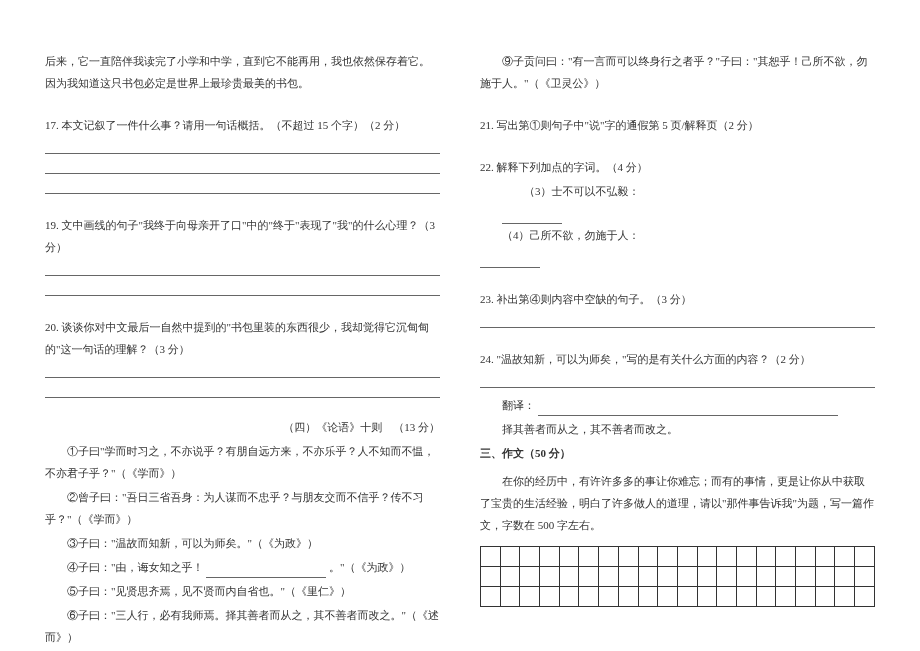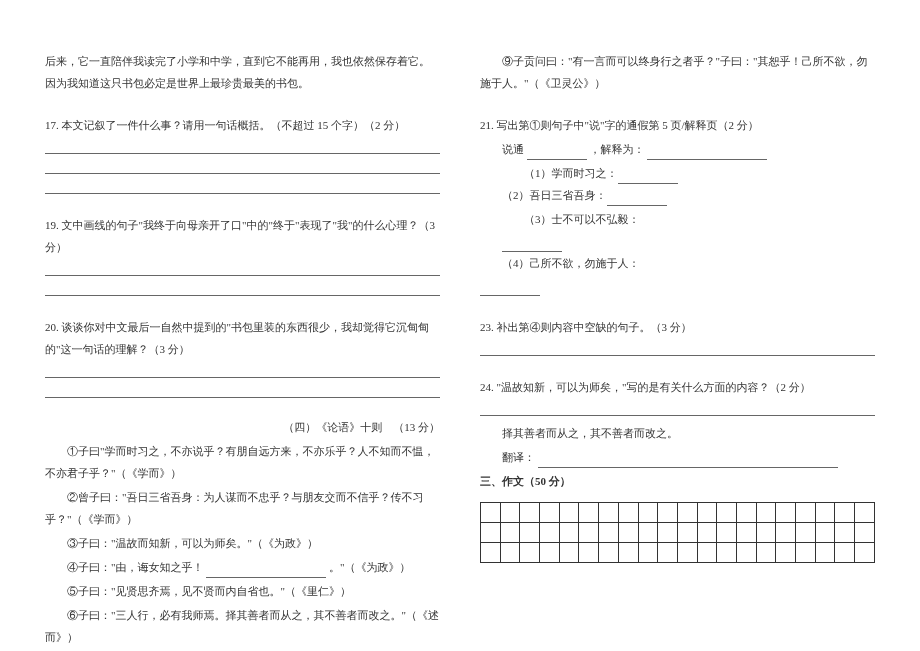--- a/index.html
+++ b/index.html
@@ -94,49 +94,41 @@
     <span>。"（《为政》）</span>
   </p>
   <p class="indent">⑤子曰："见贤思齐焉，见不贤而内自省也。"（《里仁》）</p>
   <p class="indent">⑥子曰："三人行，必有我师焉。择其善者而从之，其不善者而改之。"（《述而》）</p>
 
 </div>
 
 <div class="column right">
   <p class="indent">⑨子贡问曰："有一言而可以终身行之者乎？"子曰："其恕乎！己所不欲，勿施于人。"（《卫灵公》）</p>
   <p class="mt">21. 写出第①则句子中"说"字的通假第 5 页/解释页（2 分）</p>
-  <p class="indent item-row">
-    <span>说通</span>
-    <span class="small-blank"></span>
-    <span>，解释为：</span>
-    <span class="med-blank"></span>
-  </p>
 
-  <div class="indent item-row">
-    <span class="inline-half"><span>（1）学而时习之：</span><span class="small-blank"></span></span>
-    <span class="inline-half"><span>（2）吾日三省吾身：</span><span class="small-blank"></span></span>
-  </div>
+  <p class="mt">22. 解释下列加点的字词。（4 分）</p>
   <div class="indent item-row">
     <span class="inline-half"><span>（3）士不可以不弘毅：</span><span class="small-blank"></span></span>
     <span class="inline-half"><span>（4）己所不欲，勿施于人：</span><span class="small-blank"></span></span>
   </div>
 
   <p class="mt">23. 补出第④则内容中空缺的句子。（3 分）</p>
   <span class="blank-line"></span>
 
   <p class="mt">24. "温故知新，可以为师矣，"写的是有关什么方面的内容？（2 分）</p>
   <span class="blank-line"></span>
 
-  <p class="indent">择其善者而从之，其不善者而改之。</p>
   <p class="indent">
     <span>翻译：</span>
     <span class="full-blank" style="min-width:300px;"></span>
   </p>
+  <p class="indent">择其善者而从之，其不善者而改之。</p>
 
   <p class="section-title">三、作文（50 分）</p>
+  <p class="indent">在你的经历中，有许许多多的事让你难忘；而有的事情，更是让你从中获取了宝贵的生活经验，明白了许多做人的道理，请以"那件事告诉我"为题，写一篇作文，字数在 500 字左右。</p>
 
   <table class="grid-table">
     <tbody id="grid-body">
         <tr>
           <td></td>
           <td></td>
           <td></td>
           <td></td>
           <td></td>
           <td></td>

